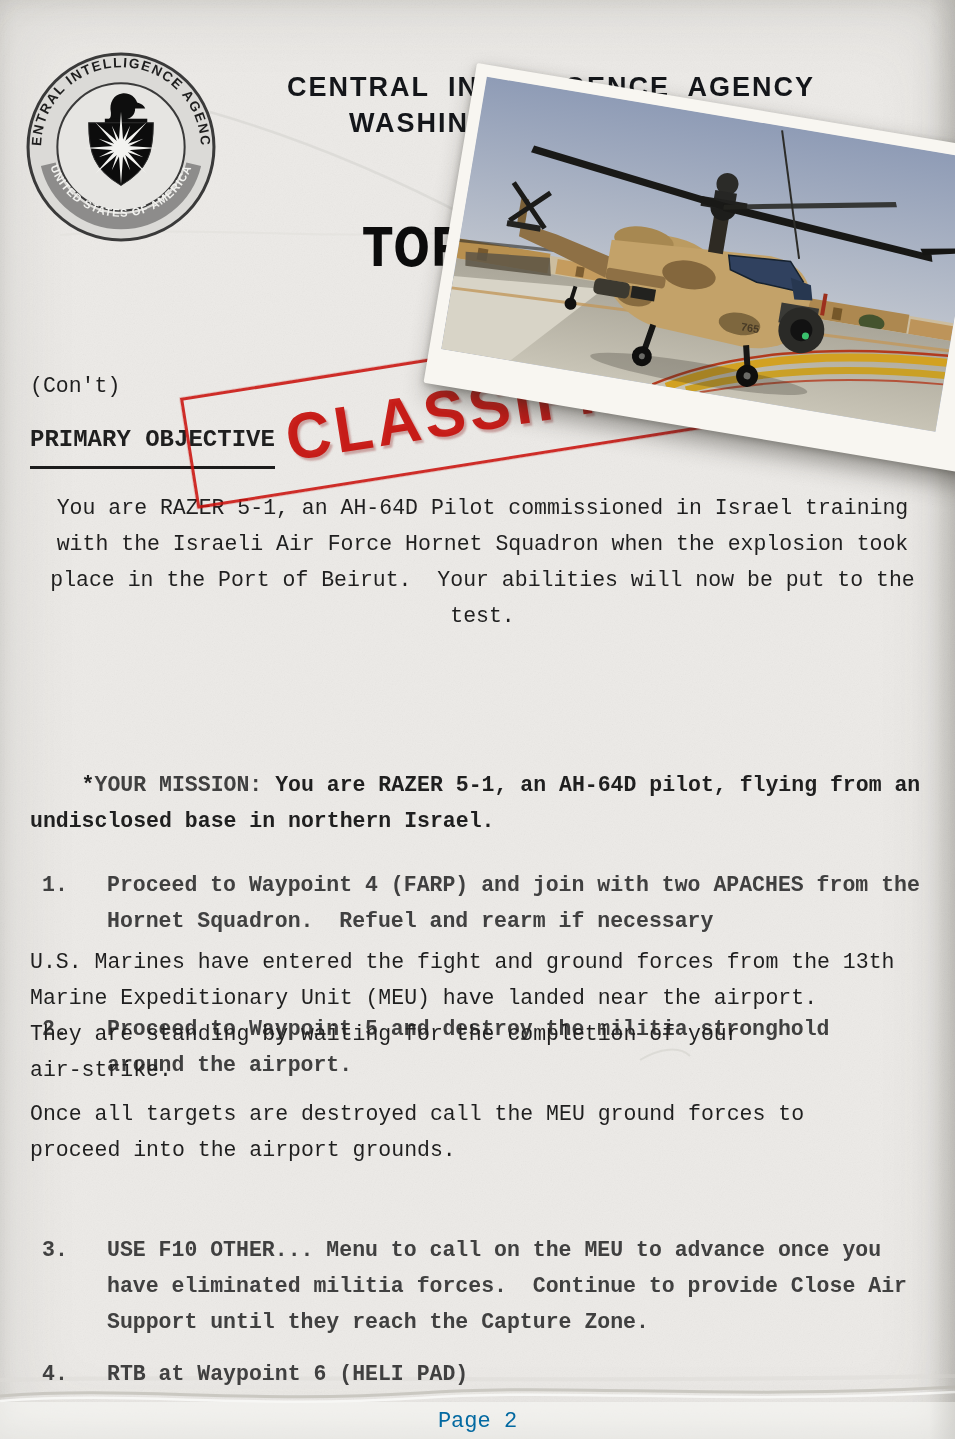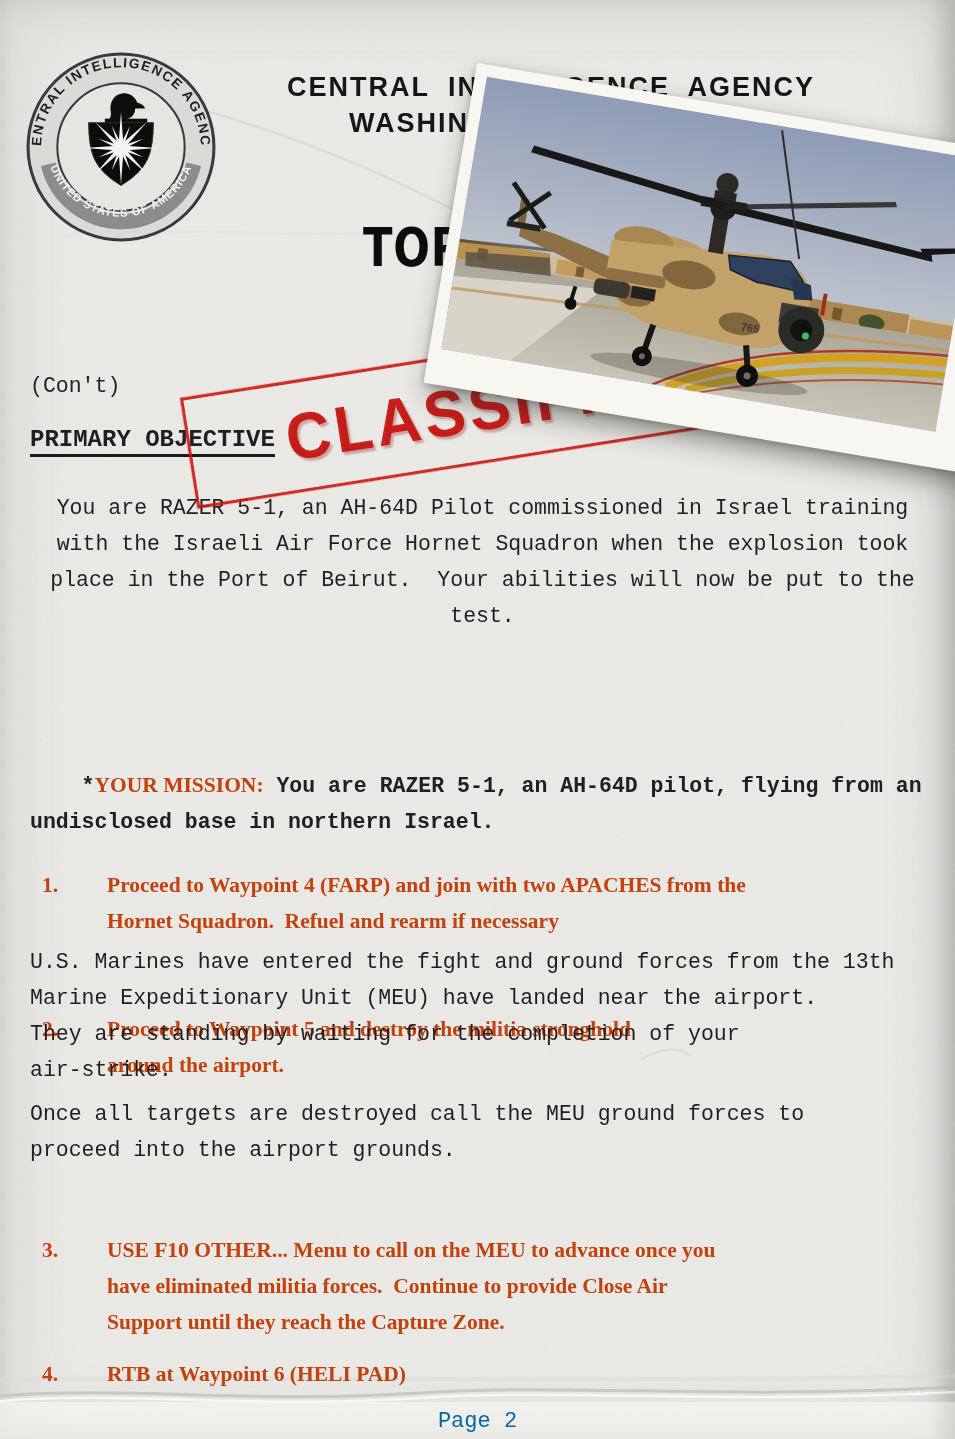--- a/index.html
+++ b/index.html
@@ -11,23 +11,23 @@
   .texture{left:0;top:0;z-index:0;pointer-events:none;}
   
   .agency-line{font-family:"Liberation Sans",sans-serif;font-weight:bold;color:#14161a;
     font-size:27px;letter-spacing:2px;word-spacing:9px;z-index:2;white-space:nowrap;}
   .top-secret{left:363px;top:216px;font-family:"DejaVu Sans",sans-serif;font-weight:bold;
     font-size:54px;color:#0c0c0c;transform:scaleX(.8);transform-origin:left top;
     letter-spacing:1px;z-index:2;white-space:nowrap;}
   
   .mono{font-size:21.5px;line-height:36px;white-space:pre-wrap;z-index:2;margin-top:8px;}
   .bold{font-weight:bold;}
-  .red{color:#c2410c;font-family:Liberation Serif, serif;}
+  .red{color:#404040;}
   .section-title{left:30px;top:418px;font-size:24px;font-weight:bold;
-    border-bottom:3px solid #1c1c1c;padding-bottom:0;z-index:2;}
+    border-bottom:3px solid #1c1c1c;padding-bottom:12px;z-index:2;}
   .task{display:flex;}
   .task-num{width:65px;padding-left:12px;flex:none;white-space:pre;}
   .task-text{flex:1;white-space:pre-wrap;}
   .footer{left:0;top:1396px;width:100%;text-align:center;font-size:22px;color:#0369a1;z-index:3;}
   
   .stamp{left:185px;top:350px;width:600px;height:106px;z-index:5;
     border:3px solid rgba(202,18,14,.88);transform:rotate(-9deg);transform-origin:center;
     display:flex;align-items:center;justify-content:center;
     box-shadow:0 0 0 1px rgba(202,18,14,.15);}
   .stamp-text{font-family:"Liberation Sans",sans-serif;font-weight:bold;font-size:62px;

